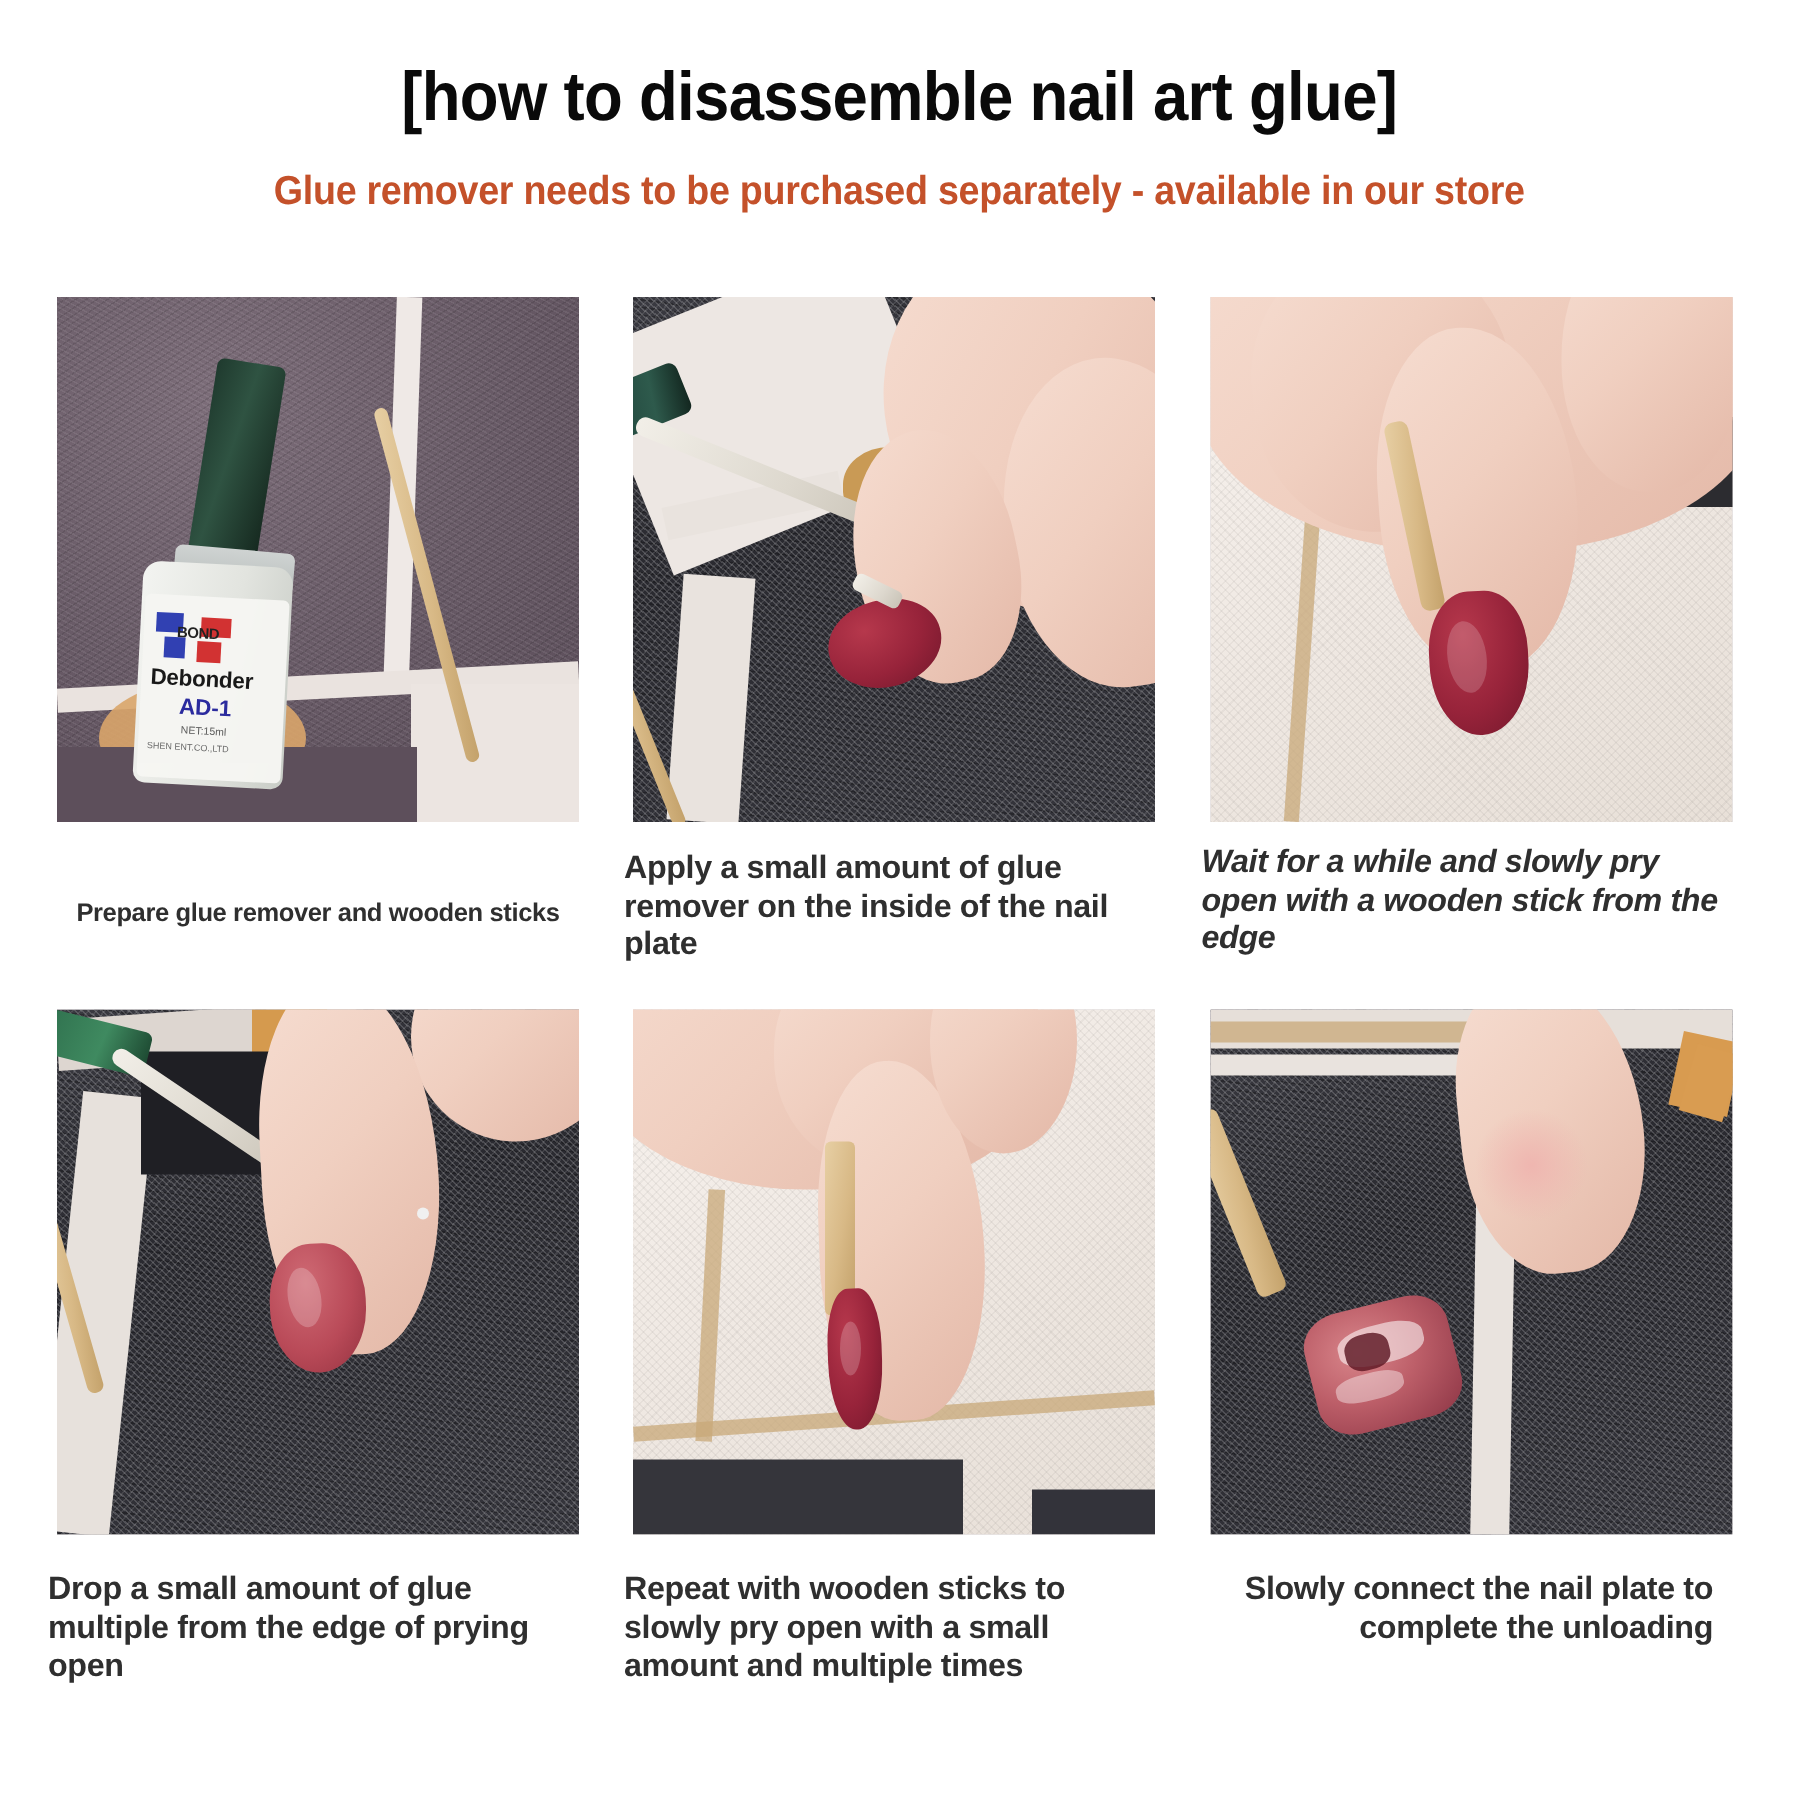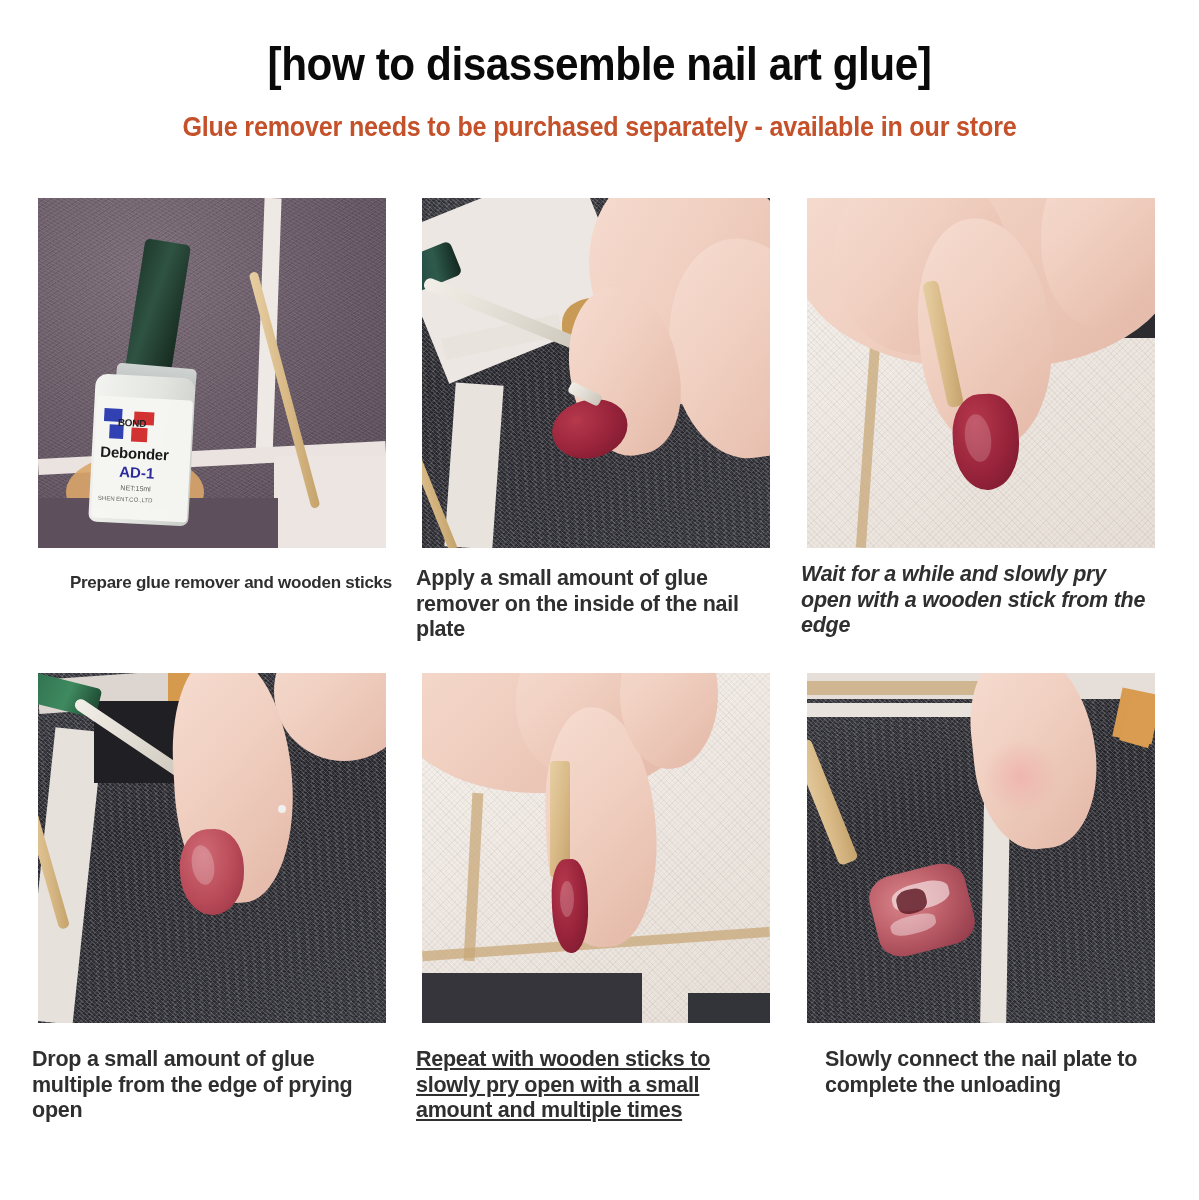--- a/index.html
+++ b/index.html
@@ -31,36 +31,36 @@
   .cell{position:absolute;}
   .photo{
     position:absolute;left:0;top:0;width:348px;height:350px;
     overflow:hidden;background:#cfc9cc;
   }
   .cap{
     position:absolute;left:-6px;width:360px;
     font-weight:bold;color:#2f2f2f;
     font-size:21.5px;line-height:25.5px;letter-spacing:-0.25px;
   }
-  .cap.c1{font-size:17px;line-height:22px;text-align:right;}
+  .cap.c1{font-size:17px;line-height:22px;text-align:center;margin-top:26px;}
   .cap.ctr{text-align:left;}
-  .cap.lft{text-align:left;left:18px;width:330px;}
+  .cap.lft{text-align:right;left:5px;width:330px;}
 
   
   #cell1{left:38px;top:198px;}
   #cell2{left:422px;top:198px;}
   #cell3{left:807px;top:198px;width:348px;}
   #cell4{left:38px;top:673px;}
   #cell5{left:422px;top:673px;}
   #cell6{left:807px;top:673px;}
   #cap1{top:374px;}
   #cap2{top:368px;}
   #cap3{top:364px;font-style:italic;}
   #cap4{top:374px;}
-  #cap5{top:374px;text-decoration:underline;}
+  #cap5{top:374px;}
   #cap6{top:374px;}
 
   
   .layer{position:absolute;}
 
   
   .tex-leather-purple{
     position:absolute;inset:0;
     background:
       repeating-linear-gradient(28deg, rgba(255,255,255,.07) 0 1px, transparent 1px 3px),

